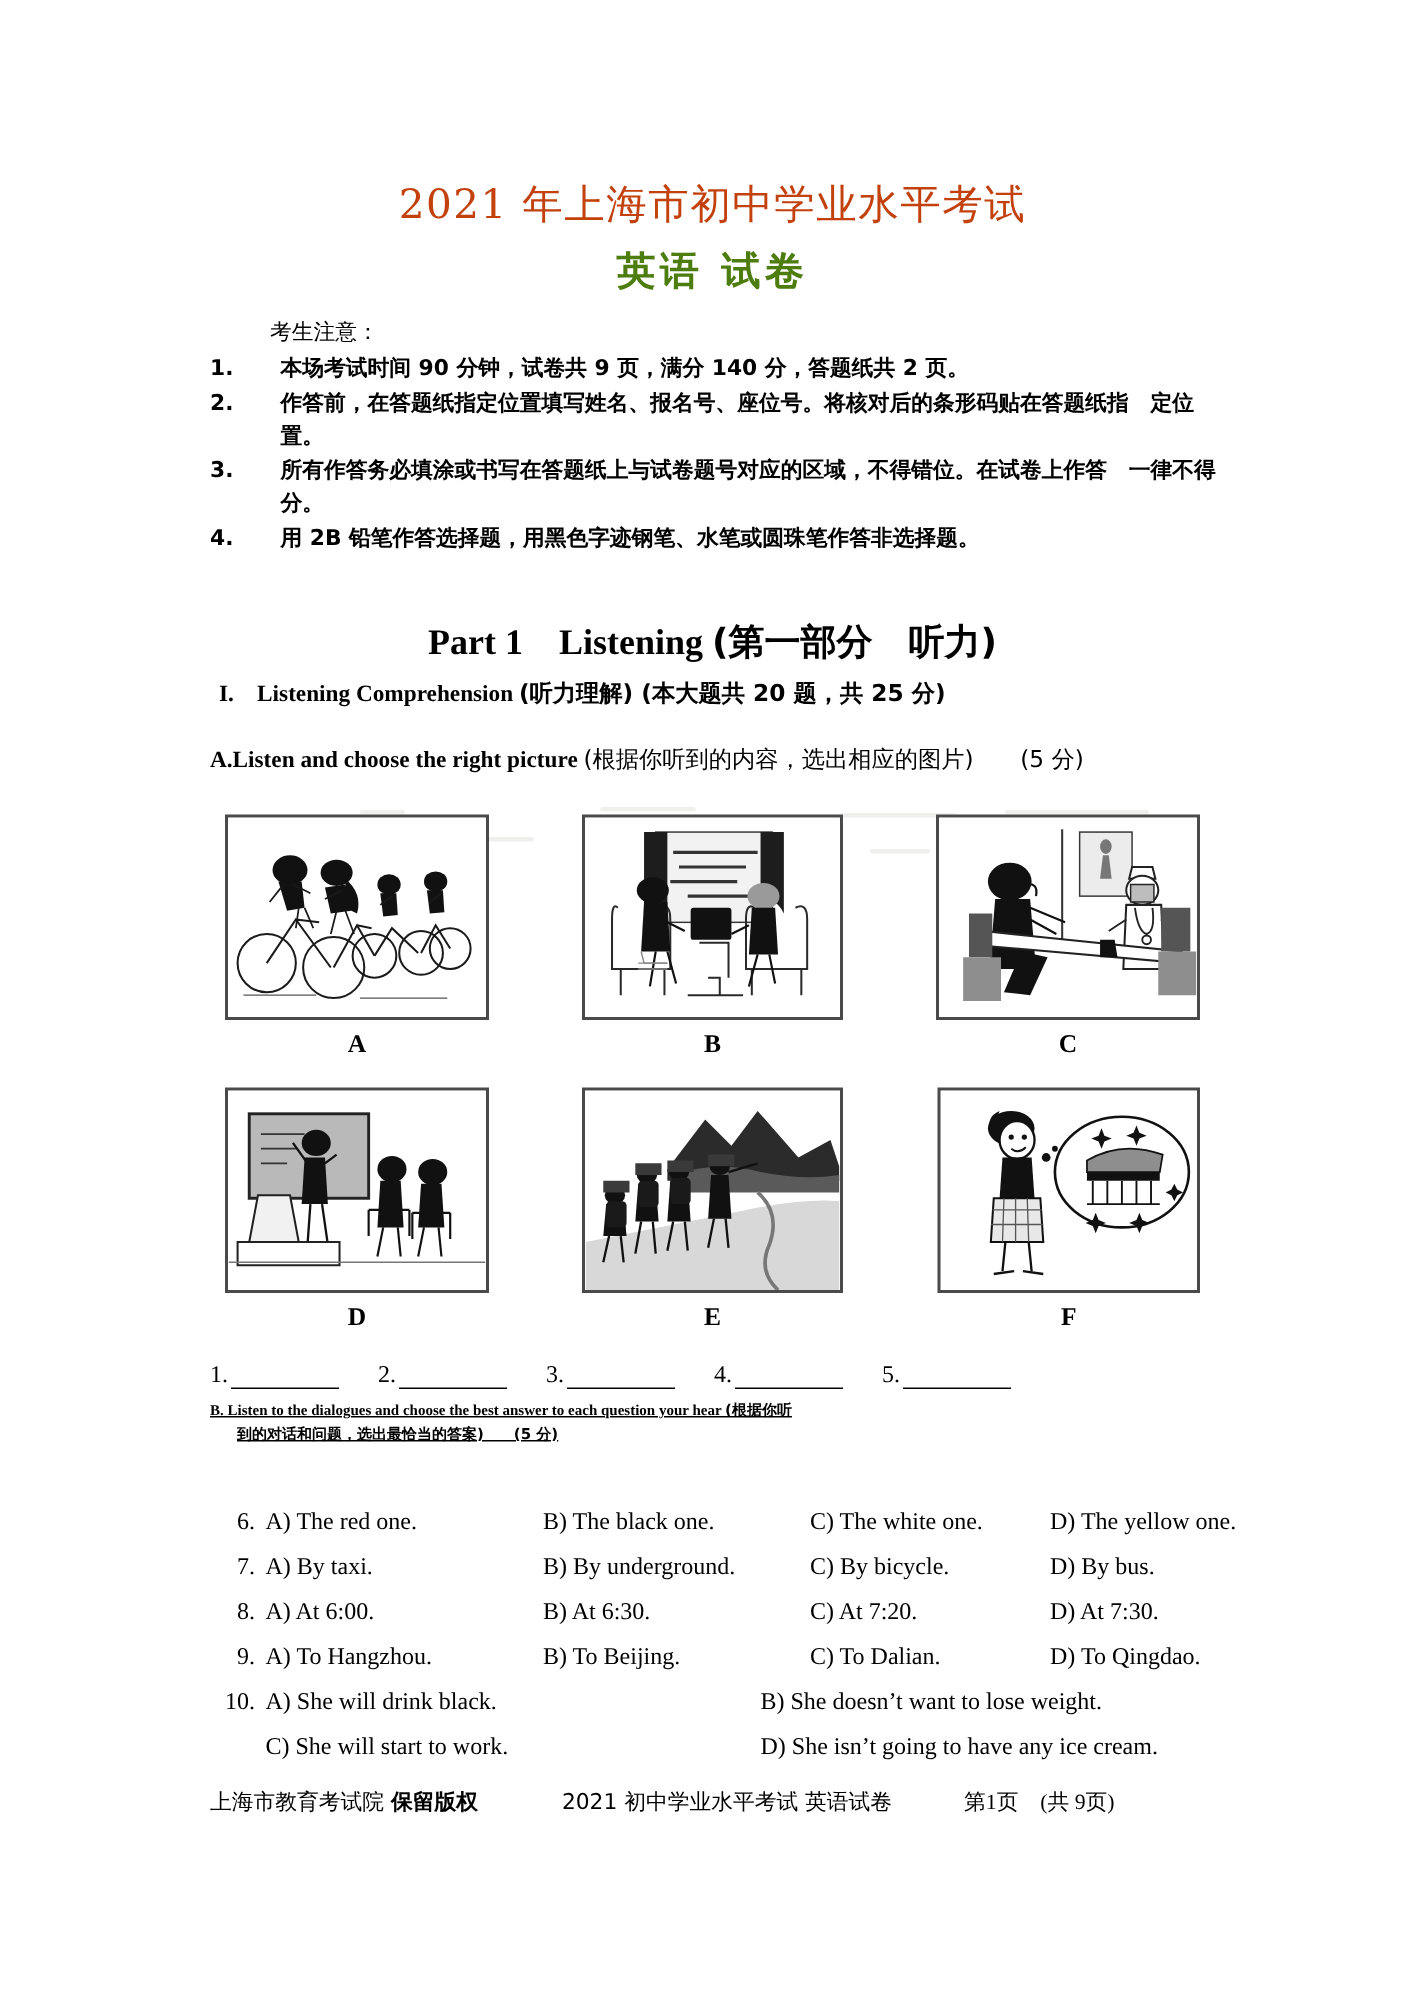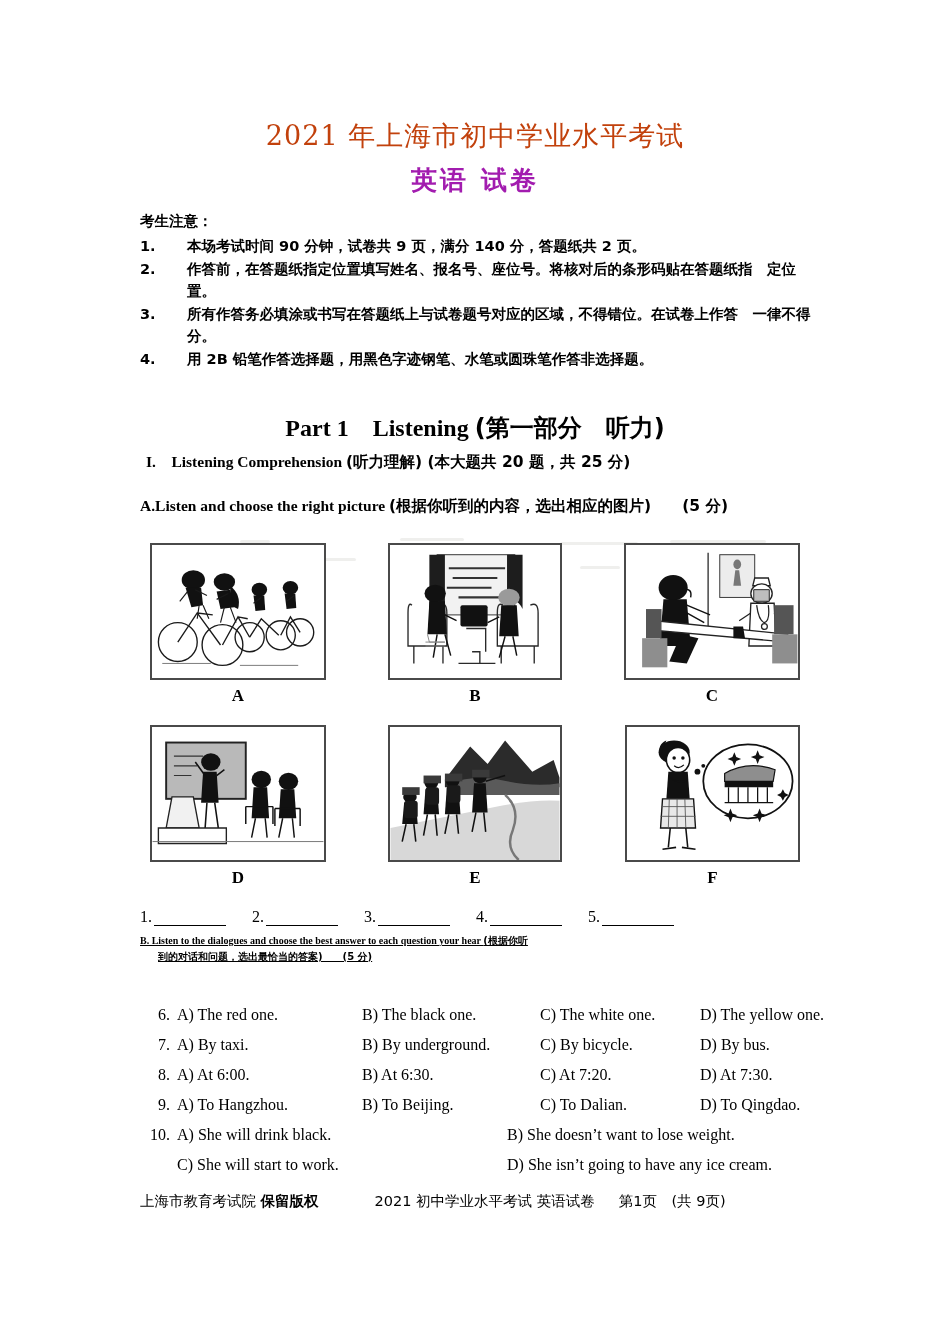--- a/index.html
+++ b/index.html
@@ -36,35 +36,36 @@
   }
   .title-sub {
     position: absolute;
     left: 0; top: 163px;
     width: 950px;
     text-align: center;
     font-family: "DejaVu Sans", sans-serif;
     font-weight: bold;
     font-size: 26px;
     letter-spacing: 3px;
-    color: #a21caf;
+    color: #4d7c0f;
   }
 
   
   .notice {
     position: absolute;
     left: 140px;
     top: 212px;
     width: 680px;
   }
   .notice-head {
     font-family: "DejaVu Sans", sans-serif;
-    font-weight: bold;
+    font-weight: normal;
     font-size: 14.5px;
     margin-bottom: 4px;
+    margin-left: 40px;
   }
   .notice-item {
     display: flex;
     font-family: "DejaVu Sans", sans-serif;
     font-weight: bold;
     font-size: 14.5px;
     line-height: 1.52;
     margin-bottom: 1px;
   }
   .notice-num {
@@ -106,21 +107,21 @@
   .section-a {
     position: absolute;
     left: 140px; top: 496px;
     font-family: "Liberation Serif", serif;
     font-weight: bold;
     font-size: 15.5px;
     white-space: nowrap;
   }
   .section-a .cn {
     font-family: "DejaVu Sans", sans-serif;
-    font-weight: bold;
+    font-weight: normal;
   }
 
   
   .pic-grid {
     position: absolute;
     left: 0; top: 0;
     width: 950px; height: 1344px;
     pointer-events: none;
   }
   .pic-cell {
@@ -237,21 +238,21 @@
     left: 140px; top: 1192px;
     width: 710px;
     display: flex;
     align-items: baseline;
     font-family: "DejaVu Sans", sans-serif;
     font-size: 14.5px;
   }
   .footer-left { flex: 0 0 auto; }
   .footer-left .bold { font-weight: bold; }
   .footer-mid { flex: 0 0 auto; margin-left: 56px; }
-  .footer-right { flex: 0 0 auto; margin-left: 24px; }
+  .footer-right { flex: 0 0 auto; margin-left: 48px; font-family: Liberation Serif, serif; }
 </style>
 </head>
 <body>
 
 <div class="page">
 
   <div class="title-main">2021 年上海市初中学业水平考试</div>
   <div class="title-sub">英语 试卷</div>
 
   <div class="notice">

